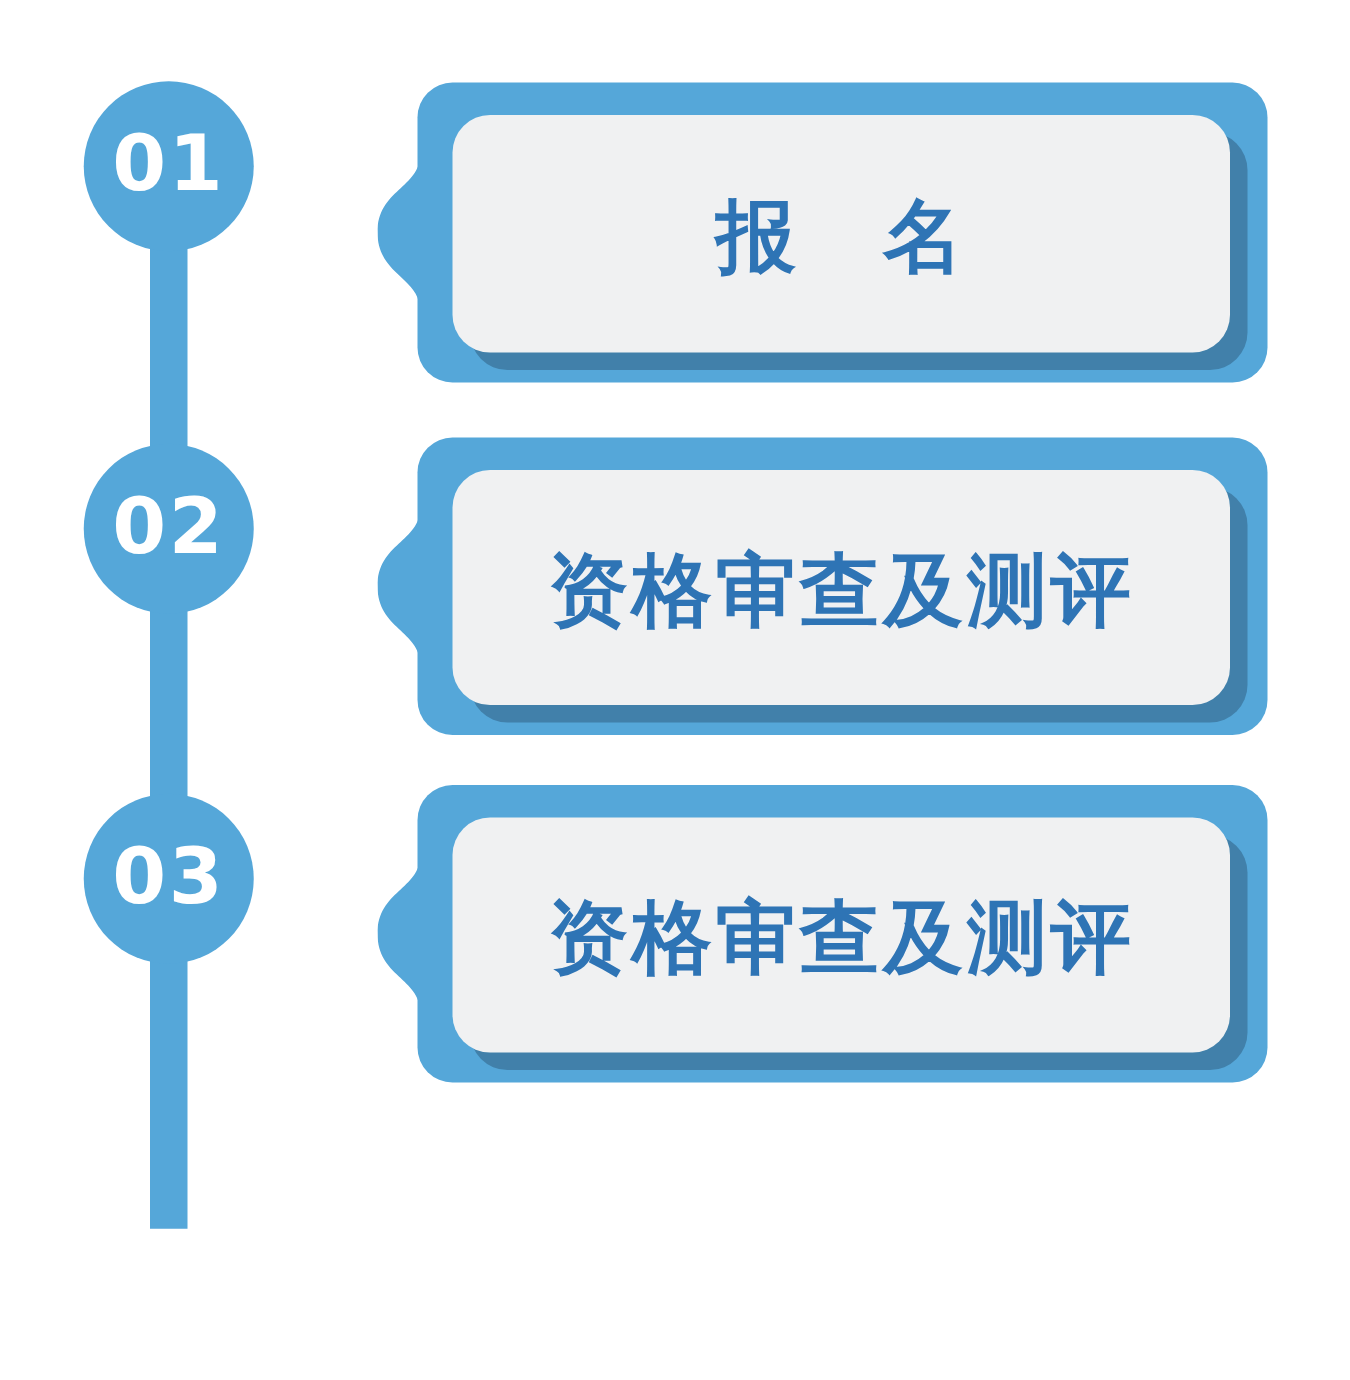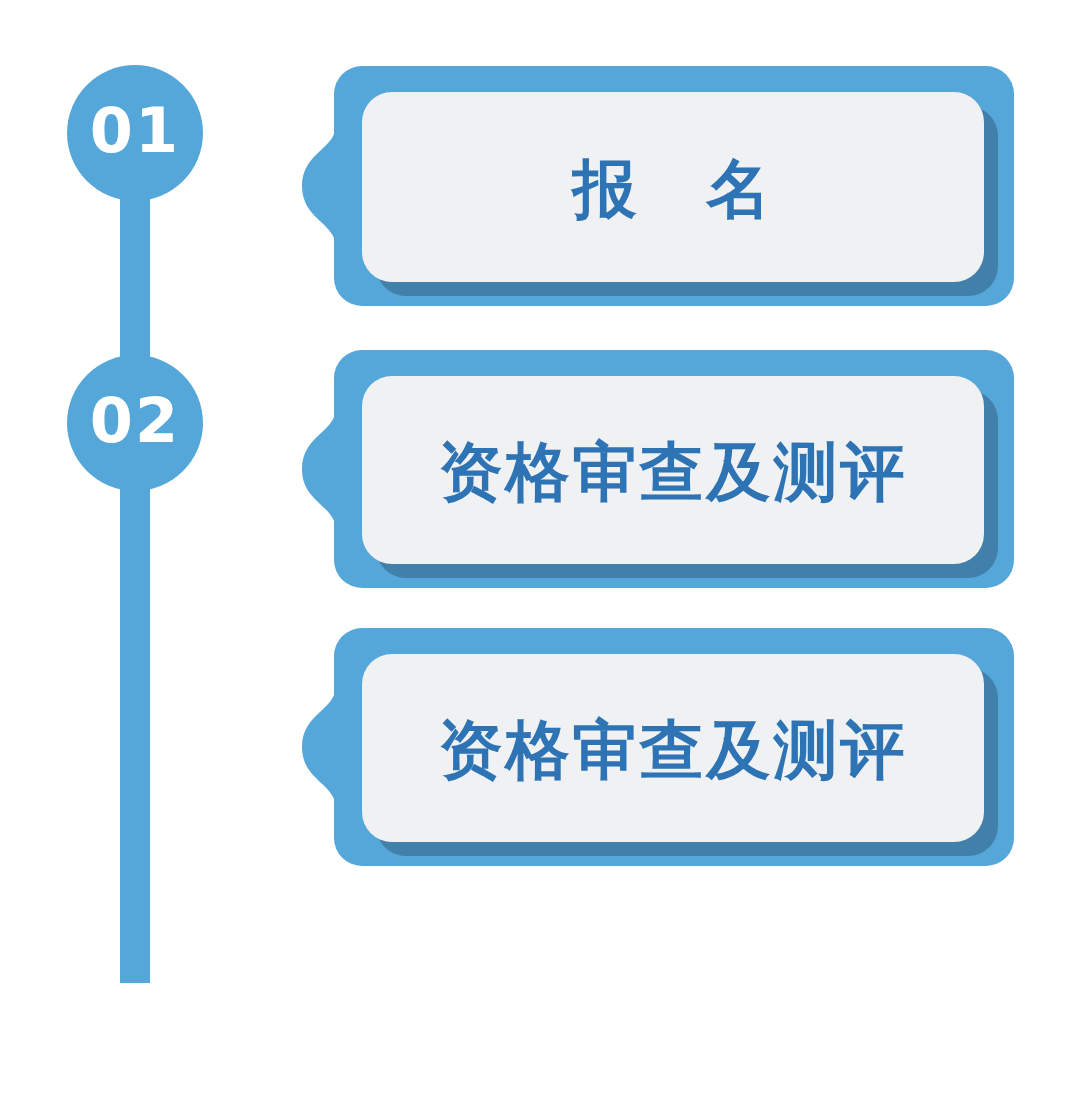--- a/index.html
+++ b/index.html
@@ -113,20 +113,23 @@
 <div class="canvas">
 
   <div class="timeline-line"></div>
 
   <div class="step-circle circle-1">
     <span class="step-number">01</span>
   </div>
   <div class="step-circle circle-2">
     <span class="step-number">02</span>
   </div>
+  <div class="step-circle circle-3">
+    <span class="step-number">03</span>
+  </div>
 
   <div class="card card-1">
     <svg class="tab" viewBox="0 0 34 124" preserveAspectRatio="none" aria-hidden="true">
       <path d="M34,0 C34,26 0,28 0,62 C0,96 34,98 34,124 Z"></path>
     </svg>
     <div class="panel">
       <span class="card-label">报　名</span>
     </div>
   </div>
 

